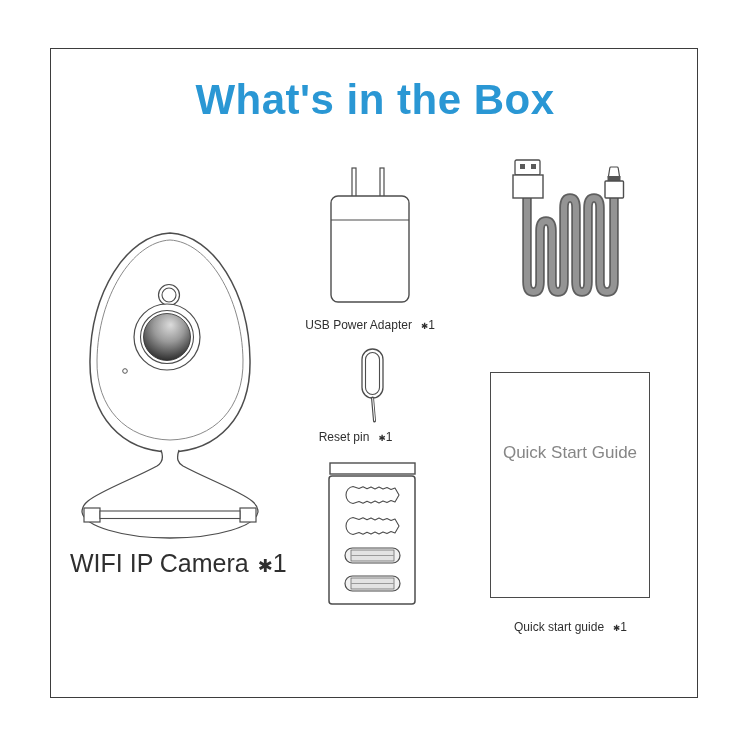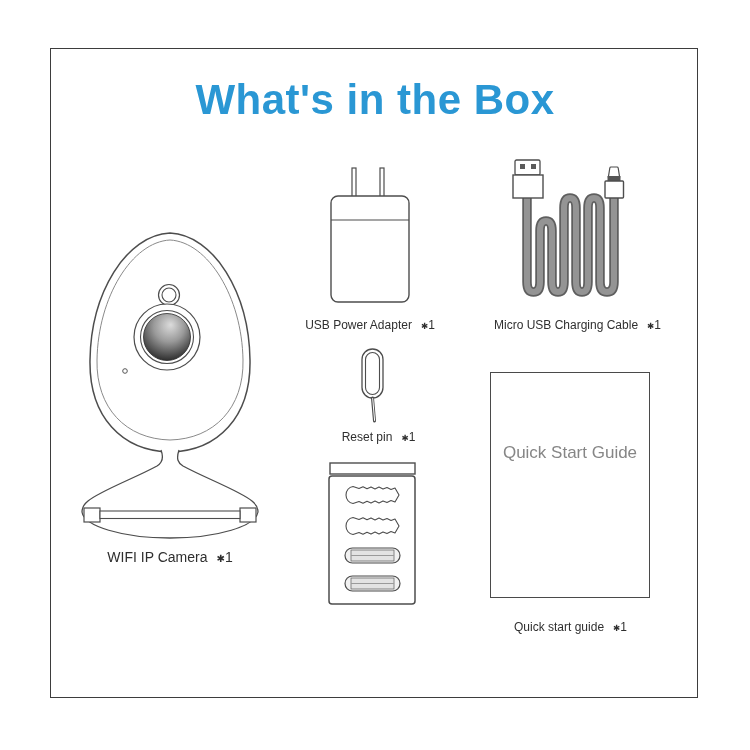--- a/index.html
+++ b/index.html
@@ -14,24 +14,24 @@
   .abs{position:absolute;}
   #main-title{
     position:absolute;left:50px;top:76px;width:650px;text-align:center;
     font-size:42px;font-weight:700;letter-spacing:0.5px;color:#2a97d4;
   }
   .label{
     position:absolute;text-align:center;font-size:12px;color:#2f2f2f;white-space:nowrap;
   }
   .label .qty{display:inline-block;margin-left:9px;}
   .label .qty::first-letter{font-size:0.72em;}
-  #camera-label{left:70px;top:549px;width:200px;font-size:14px;}
+  #camera-label{left:70px;top:549px;width:200px;font-size:25px;}
   #adapter-label{left:270px;top:318px;width:200px;}
   #cable-label{left:460px;top:318px;width:235px;}
-  #resetpin-label{left:306px;top:430px;width:145px;}
+  #resetpin-label{left:283px;top:430px;width:145px;}
   #screws-label{left:280px;top:620px;width:185px;}
   #guide-label{left:478px;top:620px;width:185px;text-align:center;}
   #guide-box{
     position:absolute;left:490px;top:372px;width:160px;height:226px;
     border:1.5px solid #4a4a4a;box-sizing:border-box;background:#fff;
   }
   #guide-cover-text{
     position:absolute;left:0;top:70px;width:100%;text-align:center;
     font-size:17px;color:#868686;
   }
@@ -133,22 +133,19 @@
   <div id="guide-box">
     <div id="guide-cover-text">Quick Start Guide</div>
   </div>
 
   <div class="label" id="camera-label">
     <span>WIFI IP Camera</span><span class="qty">✱1</span>
   </div>
   <div class="label" id="adapter-label">
     <span>USB Power Adapter</span><span class="qty">✱1</span>
   </div>
-  <div class="label" id="cable-label">
-    <span>Micro USB Charging Cable</span><span class="qty">✱1</span>
-  </div>
   <div class="label" id="resetpin-label">
     <span>Reset pin</span><span class="qty">✱1</span>
   </div>
   <div class="label" id="guide-label">
     <span>Quick start guide</span><span class="qty">✱1</span>
   </div>
 </div>
 
 </body></html>

